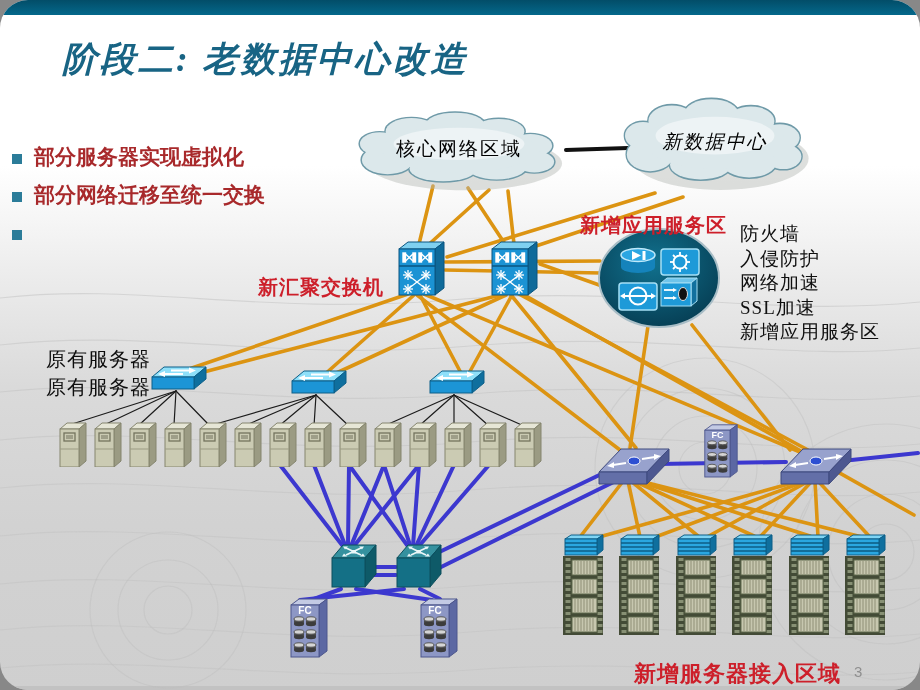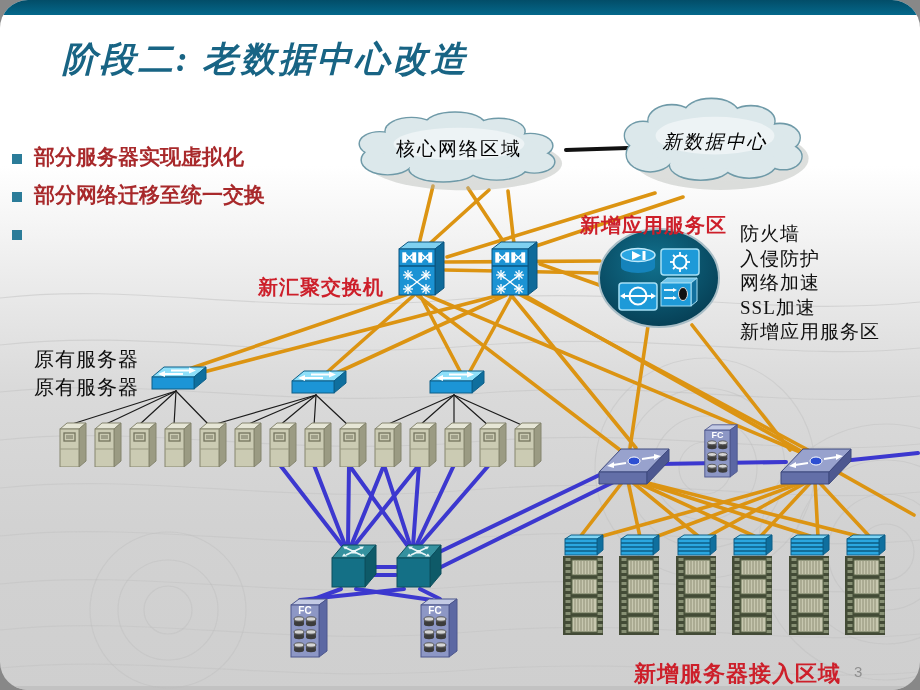--- a/index.html
+++ b/index.html
@@ -213,21 +213,21 @@
         <ellipse cx="94" cy="66" rx="34" ry="14"></ellipse>
           <ellipse cx="110" cy="44" rx="78" ry="26"></ellipse>
       </g>
       <ellipse cx="110" cy="38" rx="66" ry="18" fill="#edf3f5"></ellipse>
     </svg>
     <div class="cloud-label">新数据中心</div>
   </div>
 
   <div class="red-label" style="left:580px;top:196px;">新增应用服务区</div>
   <div class="red-label" style="left:258px;top:258px;">新汇聚交换机</div>
-  <div class="black-label" style="left:34px;top:345px;line-height:28px;">
+  <div class="black-label" style="left:46px;top:345px;line-height:28px;">
     <div>原有服务器</div>
     <div>原有服务器</div>
   </div>
   <div class="red-label" style="left:634px;top:643px;font-size:22px;text-align:center;">新增服务器接入区域</div>
 
   <div class="svc-circle">
     <svg width="124" height="102" viewBox="0 0 124 102">
       <defs>
         <radialGradient id="cg" cx="45%" cy="35%" r="75%">
           <stop offset="0%" stop-color="#11718e"></stop>

